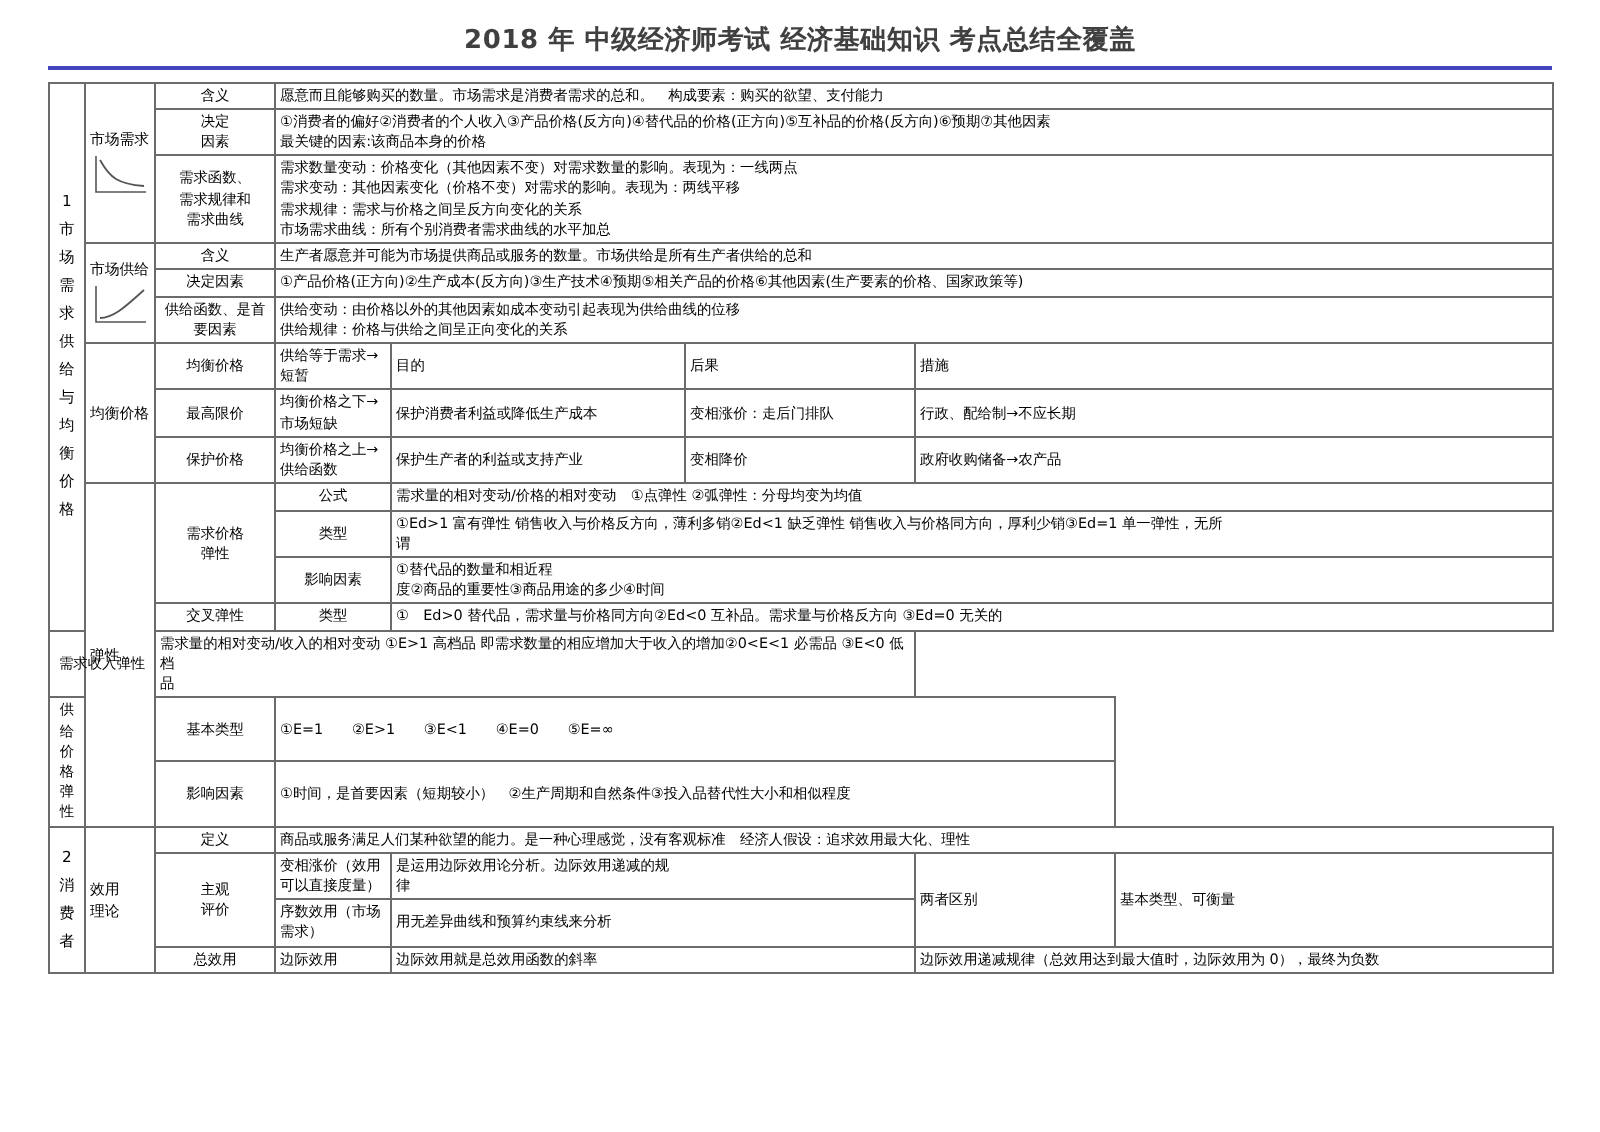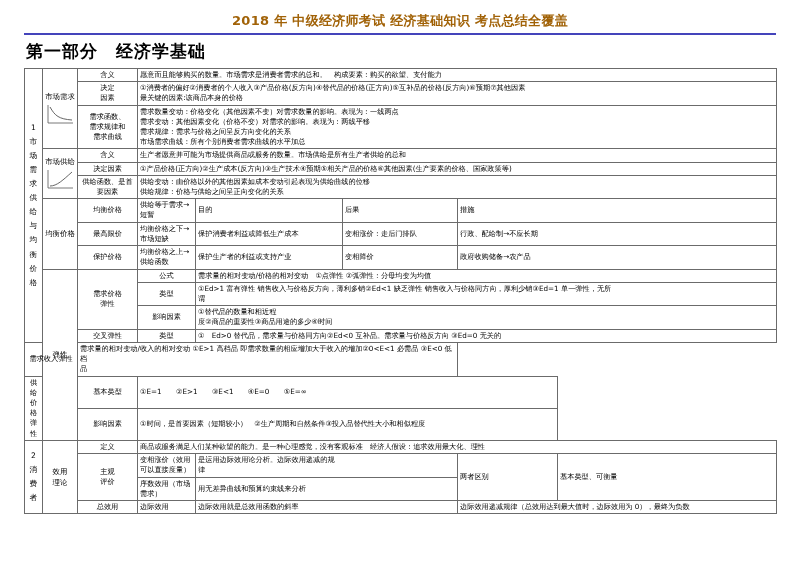--- a/index.html
+++ b/index.html
@@ -16,21 +16,21 @@
   }
   .page {
     position: relative;
     width: 800px;
     height: 566px;
     box-sizing: border-box;
     padding: 0 24px;
   }
   .doc-title {
     text-align: center;
-    color: #a16207;
+    color: #404040;
     font-weight: bold;
     font-size: 13px;
     letter-spacing: 0.3px;
     padding-top: 13px;
     padding-bottom: 3px;
     line-height: 1.2;
   }
   .title-rule {
     border: 0;
     border-top: 2px solid #4444bb;
@@ -65,21 +65,21 @@
     letter-spacing: 0.2px;
   }
   td.vert .stack {
     display: block;
     line-height: 1.85;
   }
   td.c {
     text-align: center;
   }
   td.cat {
-    text-align: center;
+    text-align: left;
     font-size: 7.4px;
     padding: 2px 1px;
   }
   td.cat .lbl {
     display: block;
     line-height: 1.5;
   }
   .curvebox {
     display: block;
     margin: 2px auto 0 auto;
@@ -92,21 +92,20 @@
   }
 </style>
 </head>
 <body>
 
 <div class="page">
 
   <div class="doc-title">2018 年  中级经济师考试  经济基础知识  考点总结全覆盖</div>
   <hr class="title-rule">
 
-  <div class="section-heading">第一部分　经济学基础</div>
 
   <table class="main">
     <colgroup>
       <col style="width:18px">
       <col style="width:35px">
       <col style="width:60px">
       <col style="width:58px">
       <col style="width:147px">
       <col style="width:115px">
       <col style="width:100px">

